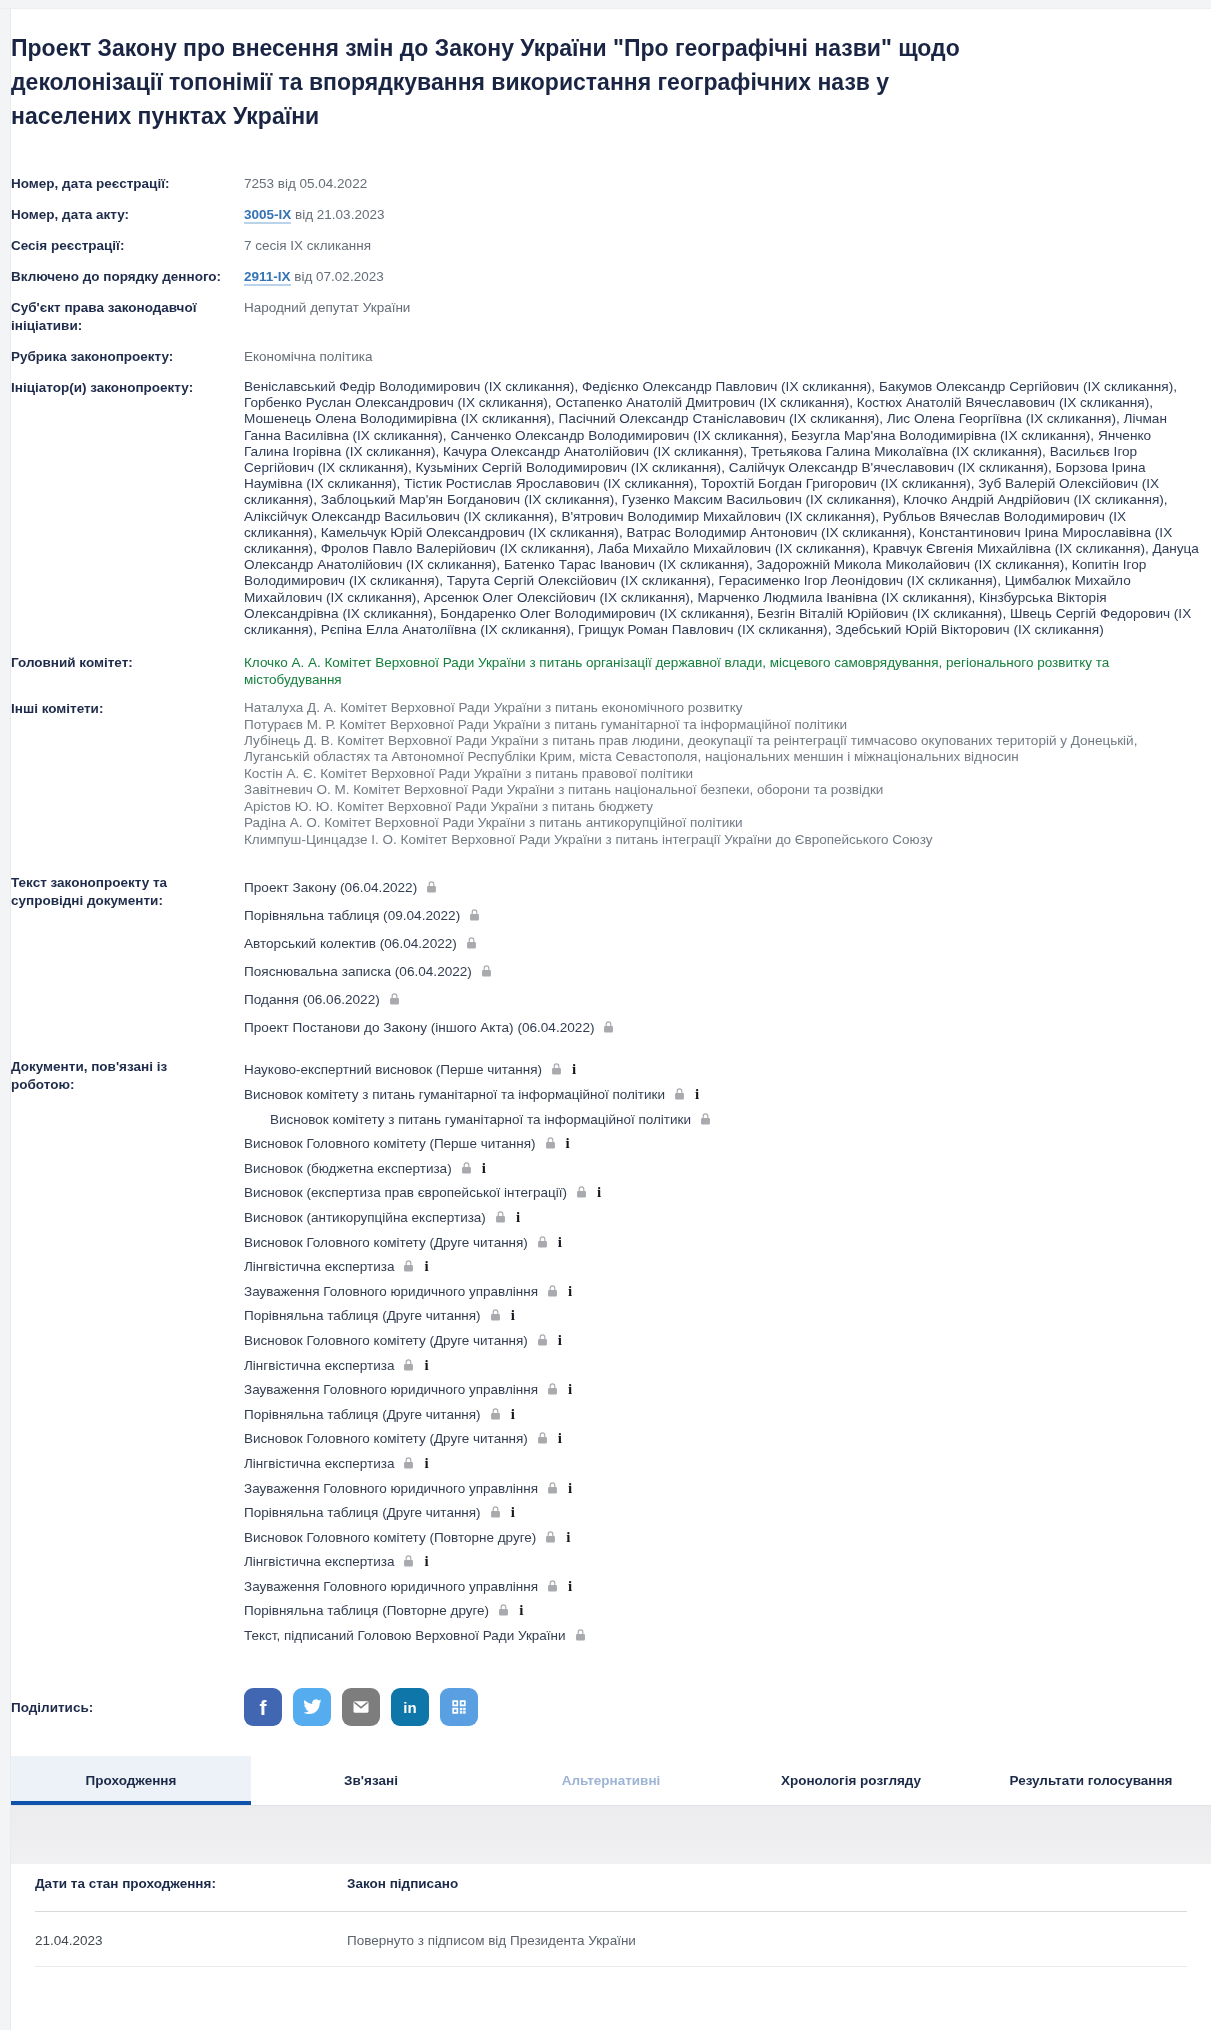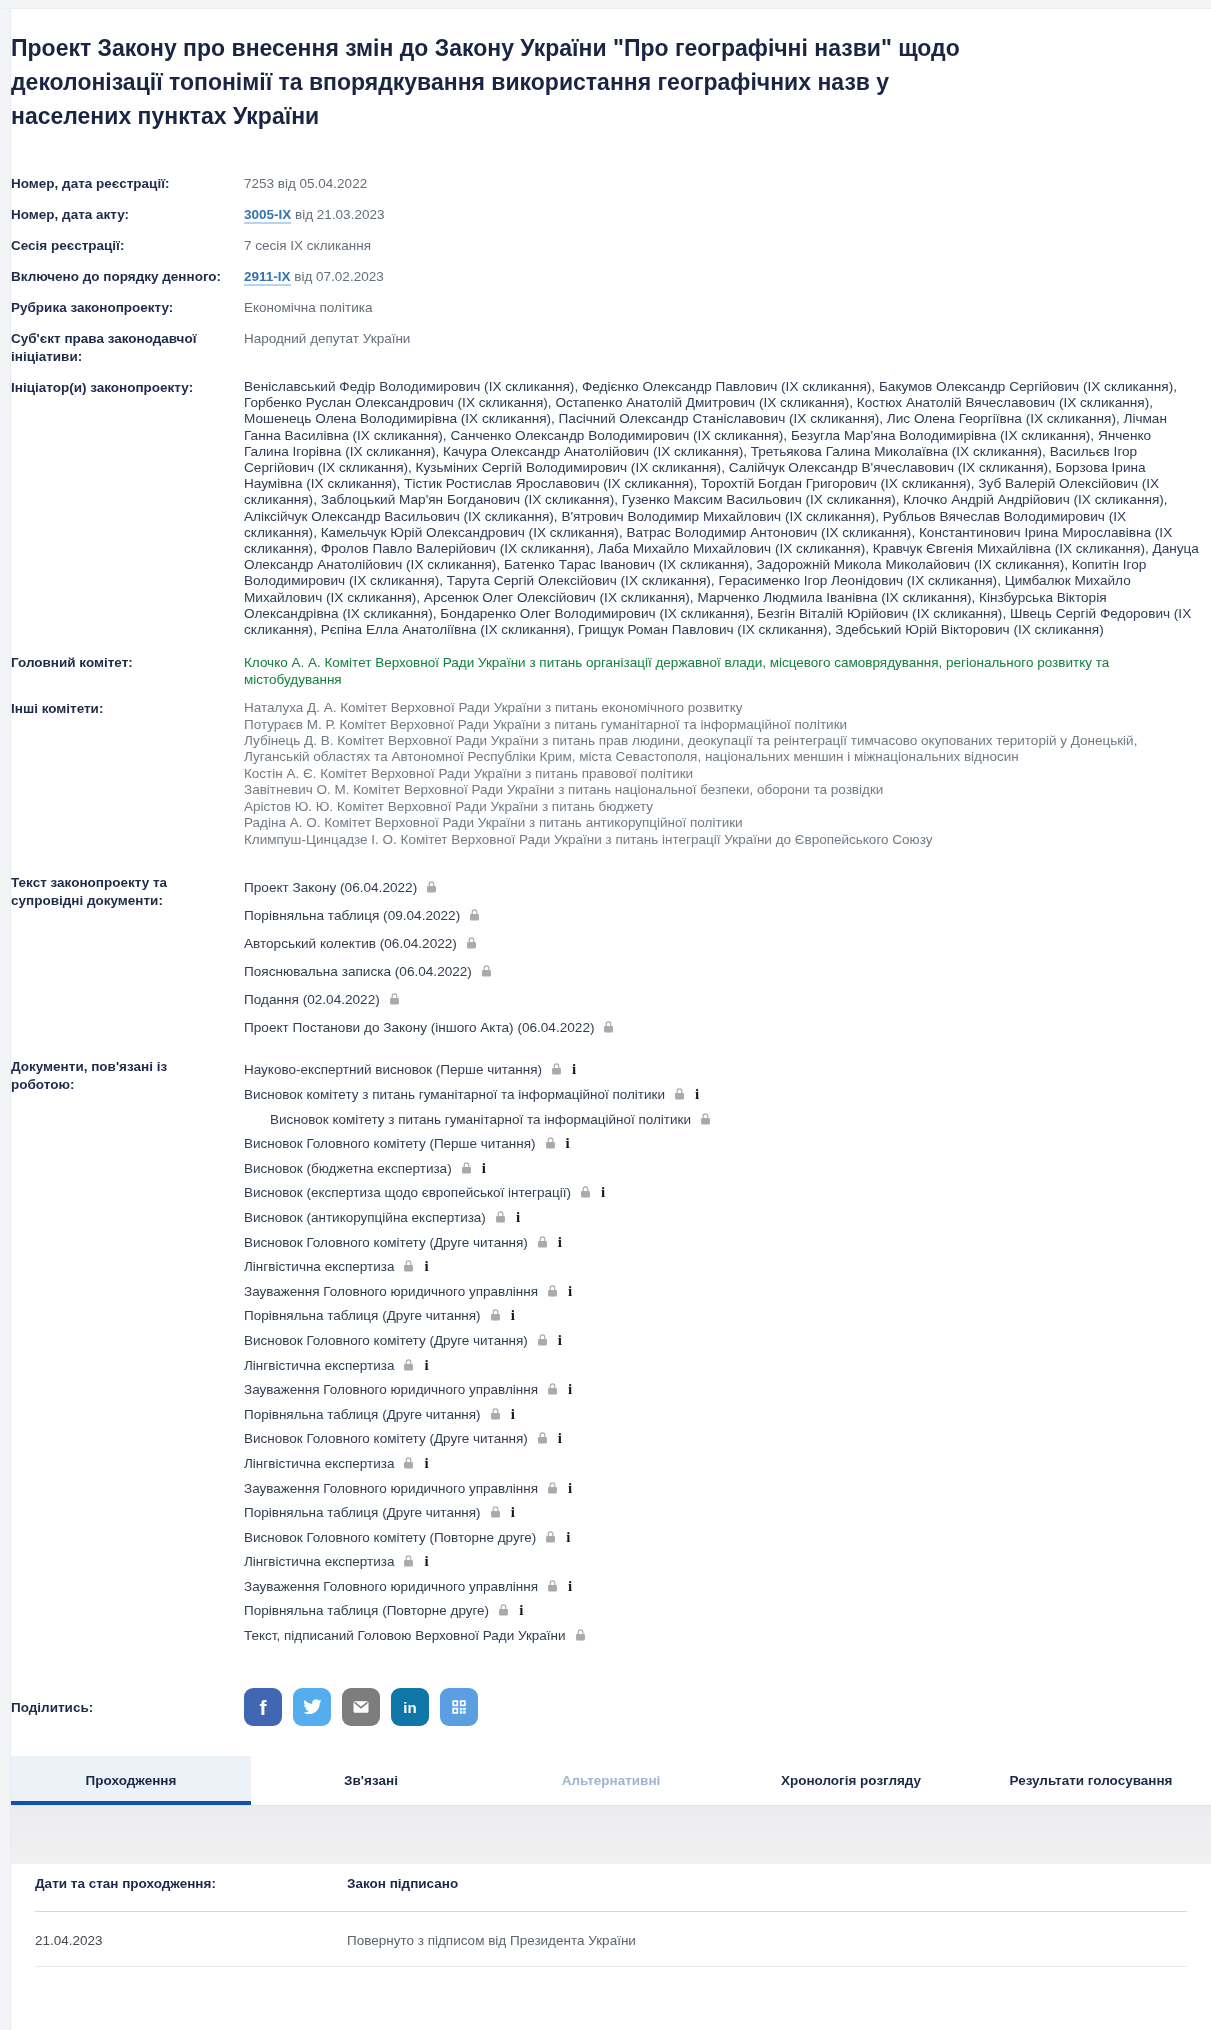--- a/index.html
+++ b/index.html
@@ -74,26 +74,26 @@
         </div>
         <div class="m-row">
           <div class="m-label">Сесія реєстрації:</div>
           <div class="m-val">7 сесія IX скликання</div>
         </div>
         <div class="m-row">
           <div class="m-label">Включено до порядку денного:</div>
           <div class="m-val"><a class="num-link">2911-IX</a><span> від 07.02.2023</span></div>
         </div>
         <div class="m-row">
+          <div class="m-label">Суб'єкт права законодавчої ініціативи:</div>
+          <div class="m-val">Народний депутат України</div>
+        </div>
+        <div class="m-row">
           <div class="m-label">Рубрика законопроекту:</div>
           <div class="m-val">Економічна політика</div>
-        </div>
-        <div class="m-row">
-          <div class="m-label">Суб'єкт права законодавчої ініціативи:</div>
-          <div class="m-val">Народний депутат України</div>
         </div>
       </div>
 
       <div class="section">
         <div class="s-label">Ініціатор(и) законопроекту:</div>
         <div class="s-body init-text">Веніславський Федір Володимирович (ІХ скликання), Федієнко Олександр Павлович (ІХ скликання), Бакумов Олександр Сергійович (ІХ скликання), Горбенко Руслан Олександрович (ІХ скликання), Остапенко Анатолій Дмитрович (ІХ скликання), Костюх Анатолій Вячеславович (ІХ скликання), Мошенець Олена Володимирівна (ІХ скликання), Пасічний Олександр Станіславович (ІХ скликання), Лис Олена Георгіївна (ІХ скликання), Лічман Ганна Василівна (ІХ скликання), Санченко Олександр Володимирович (ІХ скликання), Безугла Мар'яна Володимирівна (ІХ скликання), Янченко Галина Ігорівна (ІХ скликання), Качура Олександр Анатолійович (ІХ скликання), Третьякова Галина Миколаївна (ІХ скликання), Васильєв Ігор Сергійович (ІХ скликання), Кузьміних Сергій Володимирович (ІХ скликання), Салійчук Олександр В'ячеславович (ІХ скликання), Борзова Ірина Наумівна (ІХ скликання), Тістик Ростислав Ярославович (ІХ скликання), Торохтій Богдан Григорович (ІХ скликання), Зуб Валерій Олексійович (ІХ скликання), Заблоцький Мар'ян Богданович (ІХ скликання), Гузенко Максим Васильович (ІХ скликання), Клочко Андрій Андрійович (ІХ скликання), Аліксійчук Олександр Васильович (ІХ скликання), В'ятрович Володимир Михайлович (ІХ скликання), Рубльов Вячеслав Володимирович (ІХ скликання), Камельчук Юрій Олександрович (ІХ скликання), Ватрас Володимир Антонович (ІХ скликання), Константинович Ірина Мирославівна (ІХ скликання), Фролов Павло Валерійович (ІХ скликання), Лаба Михайло Михайлович (ІХ скликання), Кравчук Євгенія Михайлівна (ІХ скликання), Дануца Олександр Анатолійович (ІХ скликання), Батенко Тарас Іванович (ІХ скликання), Задорожній Микола Миколайович (ІХ скликання), Копитін Ігор Володимирович (ІХ скликання), Тарута Сергій Олексійович (ІХ скликання), Герасименко Ігор Леонідович (ІХ скликання), Цимбалюк Михайло Михайлович (ІХ скликання), Арсенюк Олег Олексійович (ІХ скликання), Марченко Людмила Іванівна (ІХ скликання), Кінзбурська Вікторія Олександрівна (ІХ скликання), Бондаренко Олег Володимирович (ІХ скликання), Безгін Віталій Юрійович (ІХ скликання), Швець Сергій Федорович (ІХ скликання), Рєпіна Елла Анатоліївна (ІХ скликання), Грищук Роман Павлович (ІХ скликання), Здебський Юрій Вікторович (ІХ скликання)</div>
       </div>
 
       <div class="section sec-main">
         <div class="s-label">Головний комітет:</div>
@@ -122,21 +122,21 @@
               </svg></div>
             <div class="doc-row"><span class="doc-link">Порівняльна таблиця (09.04.2022)</span><svg class="lock" viewBox="0 0 24 24">
                 <path fill="#a8aaad" d="M12 1.5A5.3 5.3 0 0 0 6.7 6.8V10H6a2.2 2.2 0 0 0-2.2 2.2v7.6A2.2 2.2 0 0 0 6 22h12a2.2 2.2 0 0 0 2.2-2.2v-7.6A2.2 2.2 0 0 0 18 10h-.7V6.8A5.3 5.3 0 0 0 12 1.5zm-3.2 5.3a3.2 3.2 0 1 1 6.4 0V10H8.8z"></path>
               </svg></div>
             <div class="doc-row"><span class="doc-link">Авторський колектив (06.04.2022)</span><svg class="lock" viewBox="0 0 24 24">
                 <path fill="#a8aaad" d="M12 1.5A5.3 5.3 0 0 0 6.7 6.8V10H6a2.2 2.2 0 0 0-2.2 2.2v7.6A2.2 2.2 0 0 0 6 22h12a2.2 2.2 0 0 0 2.2-2.2v-7.6A2.2 2.2 0 0 0 18 10h-.7V6.8A5.3 5.3 0 0 0 12 1.5zm-3.2 5.3a3.2 3.2 0 1 1 6.4 0V10H8.8z"></path>
               </svg></div>
             <div class="doc-row"><span class="doc-link">Пояснювальна записка (06.04.2022)</span><svg class="lock" viewBox="0 0 24 24">
                 <path fill="#a8aaad" d="M12 1.5A5.3 5.3 0 0 0 6.7 6.8V10H6a2.2 2.2 0 0 0-2.2 2.2v7.6A2.2 2.2 0 0 0 6 22h12a2.2 2.2 0 0 0 2.2-2.2v-7.6A2.2 2.2 0 0 0 18 10h-.7V6.8A5.3 5.3 0 0 0 12 1.5zm-3.2 5.3a3.2 3.2 0 1 1 6.4 0V10H8.8z"></path>
               </svg></div>
-            <div class="doc-row"><span class="doc-link">Подання (02.04.2022)</span><svg class="lock" viewBox="0 0 24 24">
+            <div class="doc-row"><span class="doc-link">Подання (06.06.2022)</span><svg class="lock" viewBox="0 0 24 24">
                 <path fill="#a8aaad" d="M12 1.5A5.3 5.3 0 0 0 6.7 6.8V10H6a2.2 2.2 0 0 0-2.2 2.2v7.6A2.2 2.2 0 0 0 6 22h12a2.2 2.2 0 0 0 2.2-2.2v-7.6A2.2 2.2 0 0 0 18 10h-.7V6.8A5.3 5.3 0 0 0 12 1.5zm-3.2 5.3a3.2 3.2 0 1 1 6.4 0V10H8.8z"></path>
               </svg></div>
             <div class="doc-row"><span class="doc-link">Проект Постанови до Закону (іншого Акта) (06.04.2022)</span><svg class="lock" viewBox="0 0 24 24">
                 <path fill="#a8aaad" d="M12 1.5A5.3 5.3 0 0 0 6.7 6.8V10H6a2.2 2.2 0 0 0-2.2 2.2v7.6A2.2 2.2 0 0 0 6 22h12a2.2 2.2 0 0 0 2.2-2.2v-7.6A2.2 2.2 0 0 0 18 10h-.7V6.8A5.3 5.3 0 0 0 12 1.5zm-3.2 5.3a3.2 3.2 0 1 1 6.4 0V10H8.8z"></path>
               </svg></div>
           </div>
       </div>
 
       <div class="section">
         <div class="s-label">Документи, пов'язані із роботою:</div>
@@ -149,21 +149,21 @@
               </svg><span class="info">i</span></div>
             <div class="rel-row indent"><span class="doc-link">Висновок комітету з питань гуманітарної та інформаційної політики</span><svg class="lock" viewBox="0 0 24 24">
                 <path fill="#a8aaad" d="M12 1.5A5.3 5.3 0 0 0 6.7 6.8V10H6a2.2 2.2 0 0 0-2.2 2.2v7.6A2.2 2.2 0 0 0 6 22h12a2.2 2.2 0 0 0 2.2-2.2v-7.6A2.2 2.2 0 0 0 18 10h-.7V6.8A5.3 5.3 0 0 0 12 1.5zm-3.2 5.3a3.2 3.2 0 1 1 6.4 0V10H8.8z"></path>
               </svg></div>
             <div class="rel-row"><span class="doc-link">Висновок Головного комітету (Перше читання)</span><svg class="lock" viewBox="0 0 24 24">
                 <path fill="#a8aaad" d="M12 1.5A5.3 5.3 0 0 0 6.7 6.8V10H6a2.2 2.2 0 0 0-2.2 2.2v7.6A2.2 2.2 0 0 0 6 22h12a2.2 2.2 0 0 0 2.2-2.2v-7.6A2.2 2.2 0 0 0 18 10h-.7V6.8A5.3 5.3 0 0 0 12 1.5zm-3.2 5.3a3.2 3.2 0 1 1 6.4 0V10H8.8z"></path>
               </svg><span class="info">i</span></div>
             <div class="rel-row"><span class="doc-link">Висновок (бюджетна експертиза)</span><svg class="lock" viewBox="0 0 24 24">
                 <path fill="#a8aaad" d="M12 1.5A5.3 5.3 0 0 0 6.7 6.8V10H6a2.2 2.2 0 0 0-2.2 2.2v7.6A2.2 2.2 0 0 0 6 22h12a2.2 2.2 0 0 0 2.2-2.2v-7.6A2.2 2.2 0 0 0 18 10h-.7V6.8A5.3 5.3 0 0 0 12 1.5zm-3.2 5.3a3.2 3.2 0 1 1 6.4 0V10H8.8z"></path>
               </svg><span class="info">i</span></div>
-            <div class="rel-row"><span class="doc-link">Висновок (експертиза щодо європейської інтеграції)</span><svg class="lock" viewBox="0 0 24 24">
+            <div class="rel-row"><span class="doc-link">Висновок (експертиза прав європейської інтеграції)</span><svg class="lock" viewBox="0 0 24 24">
                 <path fill="#a8aaad" d="M12 1.5A5.3 5.3 0 0 0 6.7 6.8V10H6a2.2 2.2 0 0 0-2.2 2.2v7.6A2.2 2.2 0 0 0 6 22h12a2.2 2.2 0 0 0 2.2-2.2v-7.6A2.2 2.2 0 0 0 18 10h-.7V6.8A5.3 5.3 0 0 0 12 1.5zm-3.2 5.3a3.2 3.2 0 1 1 6.4 0V10H8.8z"></path>
               </svg><span class="info">i</span></div>
             <div class="rel-row"><span class="doc-link">Висновок (антикорупційна експертиза)</span><svg class="lock" viewBox="0 0 24 24">
                 <path fill="#a8aaad" d="M12 1.5A5.3 5.3 0 0 0 6.7 6.8V10H6a2.2 2.2 0 0 0-2.2 2.2v7.6A2.2 2.2 0 0 0 6 22h12a2.2 2.2 0 0 0 2.2-2.2v-7.6A2.2 2.2 0 0 0 18 10h-.7V6.8A5.3 5.3 0 0 0 12 1.5zm-3.2 5.3a3.2 3.2 0 1 1 6.4 0V10H8.8z"></path>
               </svg><span class="info">i</span></div>
             <div class="rel-row"><span class="doc-link">Висновок Головного комітету (Друге читання)</span><svg class="lock" viewBox="0 0 24 24">
                 <path fill="#a8aaad" d="M12 1.5A5.3 5.3 0 0 0 6.7 6.8V10H6a2.2 2.2 0 0 0-2.2 2.2v7.6A2.2 2.2 0 0 0 6 22h12a2.2 2.2 0 0 0 2.2-2.2v-7.6A2.2 2.2 0 0 0 18 10h-.7V6.8A5.3 5.3 0 0 0 12 1.5zm-3.2 5.3a3.2 3.2 0 1 1 6.4 0V10H8.8z"></path>
               </svg><span class="info">i</span></div>
             <div class="rel-row"><span class="doc-link">Лінгвістична експертиза</span><svg class="lock" viewBox="0 0 24 24">
                 <path fill="#a8aaad" d="M12 1.5A5.3 5.3 0 0 0 6.7 6.8V10H6a2.2 2.2 0 0 0-2.2 2.2v7.6A2.2 2.2 0 0 0 6 22h12a2.2 2.2 0 0 0 2.2-2.2v-7.6A2.2 2.2 0 0 0 18 10h-.7V6.8A5.3 5.3 0 0 0 12 1.5zm-3.2 5.3a3.2 3.2 0 1 1 6.4 0V10H8.8z"></path>

